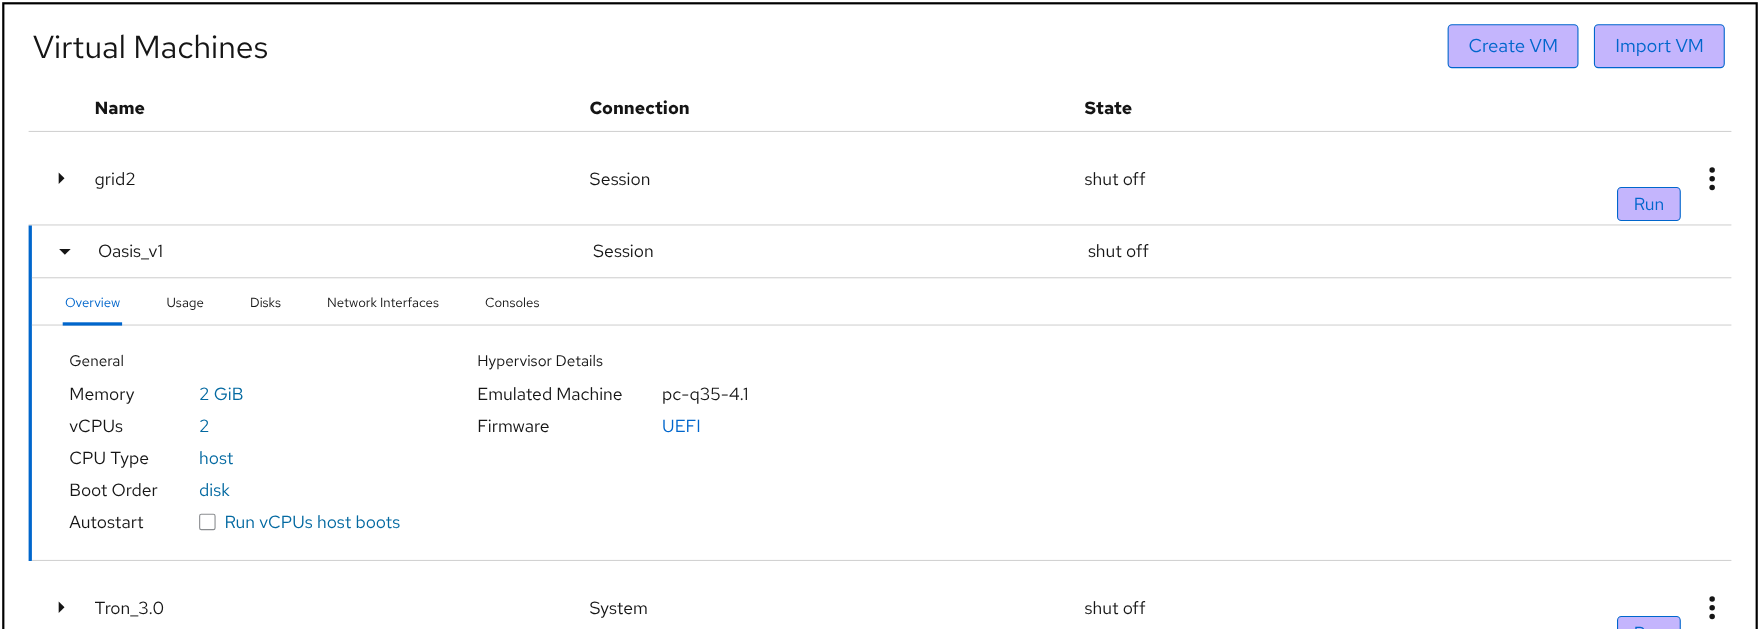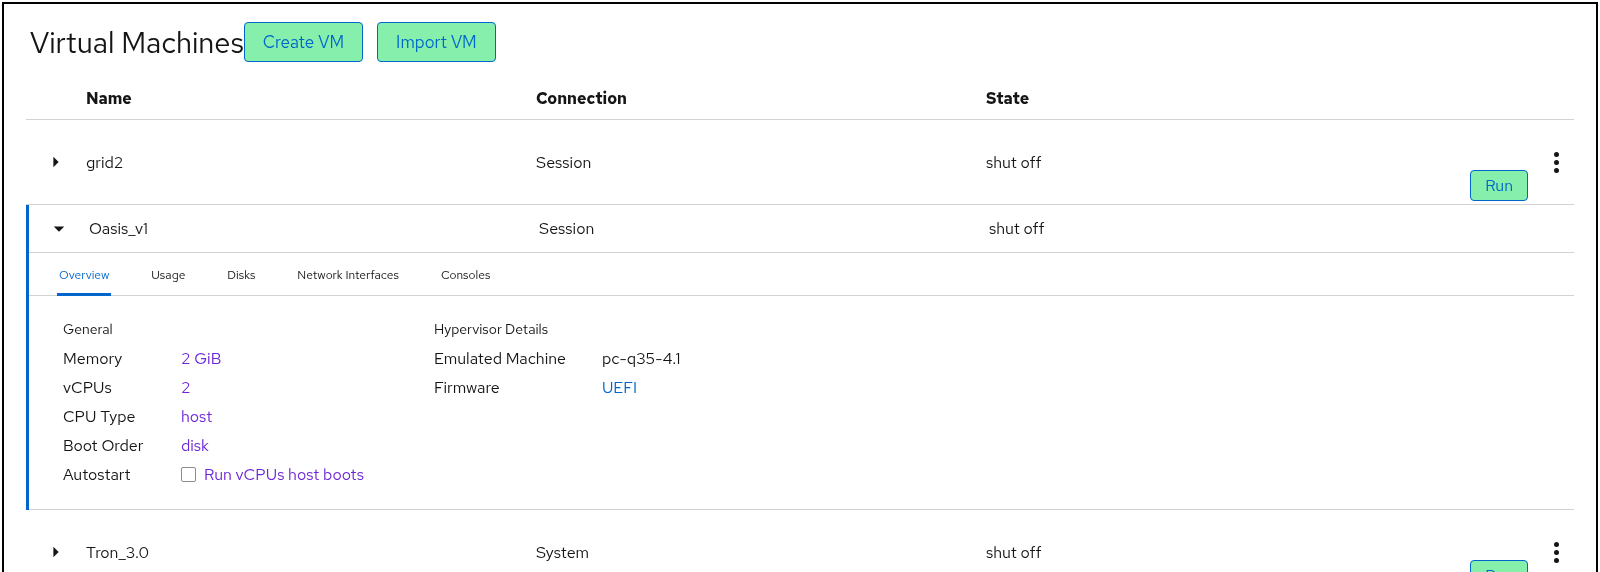--- a/index.html
+++ b/index.html
@@ -13,30 +13,31 @@
   }
   .frame {
     border: 2px solid #000;
     margin: 2px;
     padding: 0 0 20px 0;
     min-height: 566px;
   }
   .header {
     display: flex;
     align-items: center;
+    justify-content: space-between;
     padding: 18px 28px 6px 26px;
   }
   .title {
     font-size: 29px;
     font-weight: 400;
     color: #151515;
   }
   .header-actions { display: flex; gap: 14px; }
   .btn {
-    background: #86efac;
+    background: #c4b5fd;
     border: 1px solid #06c;
     color: #06c;
     font-size: 17px;
     padding: 8px 18px;
     border-radius: 4px;
     cursor: pointer;
     white-space: nowrap;
     font-family: inherit;
   }
   .btn-sm { font-size: 16px; padding: 4px 14px; margin-top: 47px; }
@@ -128,21 +129,21 @@
     padding: 18px 10px 24px 34px;
     border-bottom: 1px solid #d2d2d2;
   }
   .section-title {
     font-size: 14px;
     font-weight: 400;
     margin: 6px 0 10px 0;
   }
   .dl { display: grid; grid-template-columns: 116px auto; row-gap: 8px; column-gap: 2px; font-size: 16px; }
   .dl .k { color: #151515; }
-  .dl .v { color: #6d28d9; }
+  .dl .v { color: #0369a1; }
   .dl2 { display: grid; grid-template-columns: 168px auto; row-gap: 8px; font-size: 16px; }
   .link { color: #06c; cursor: pointer; }
   .auto-row { display: flex; align-items: center; gap: 8px; }
   .checkbox {
     width: 15px; height: 15px; border: 1px solid #8a8d90; border-radius: 2px; background: #fff;
     display: inline-block;
   }
 </style>
 </head>
 <body>

